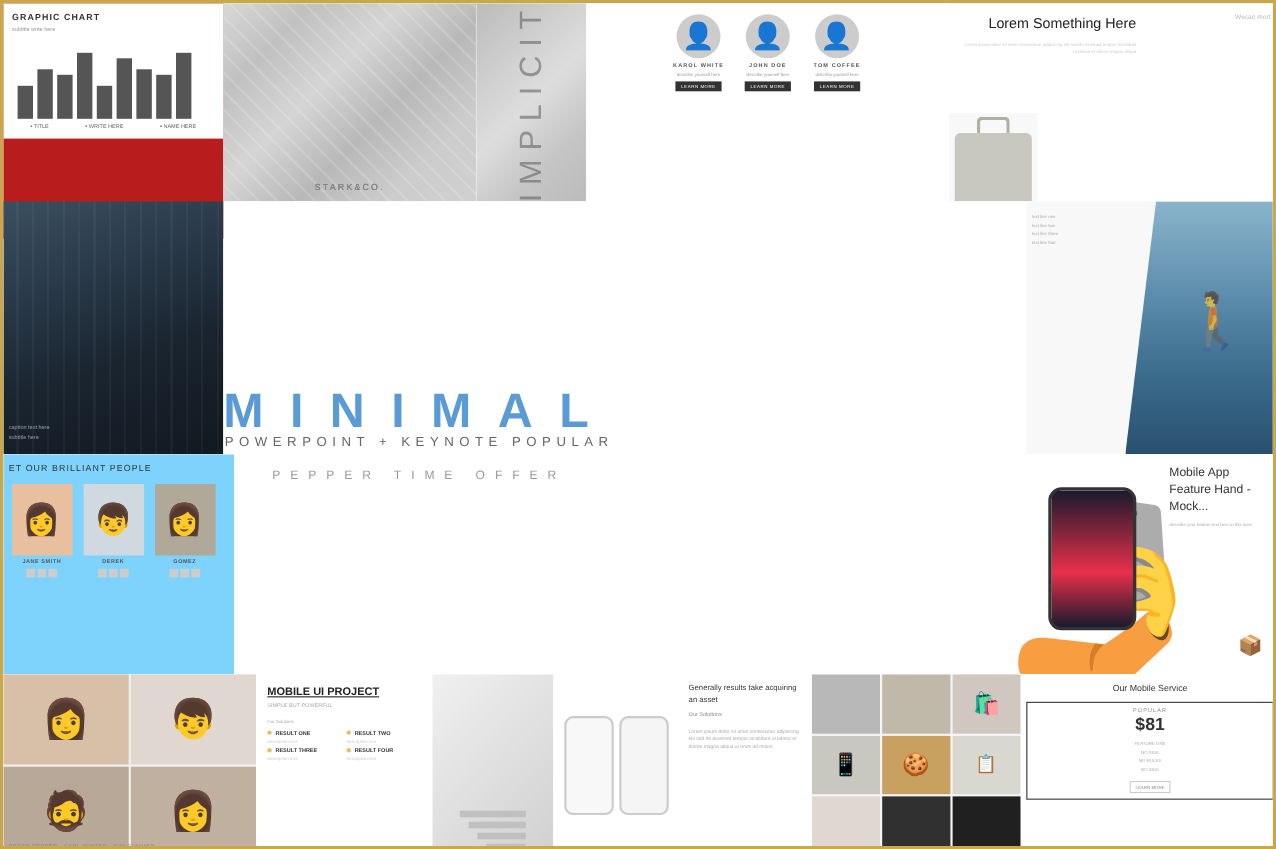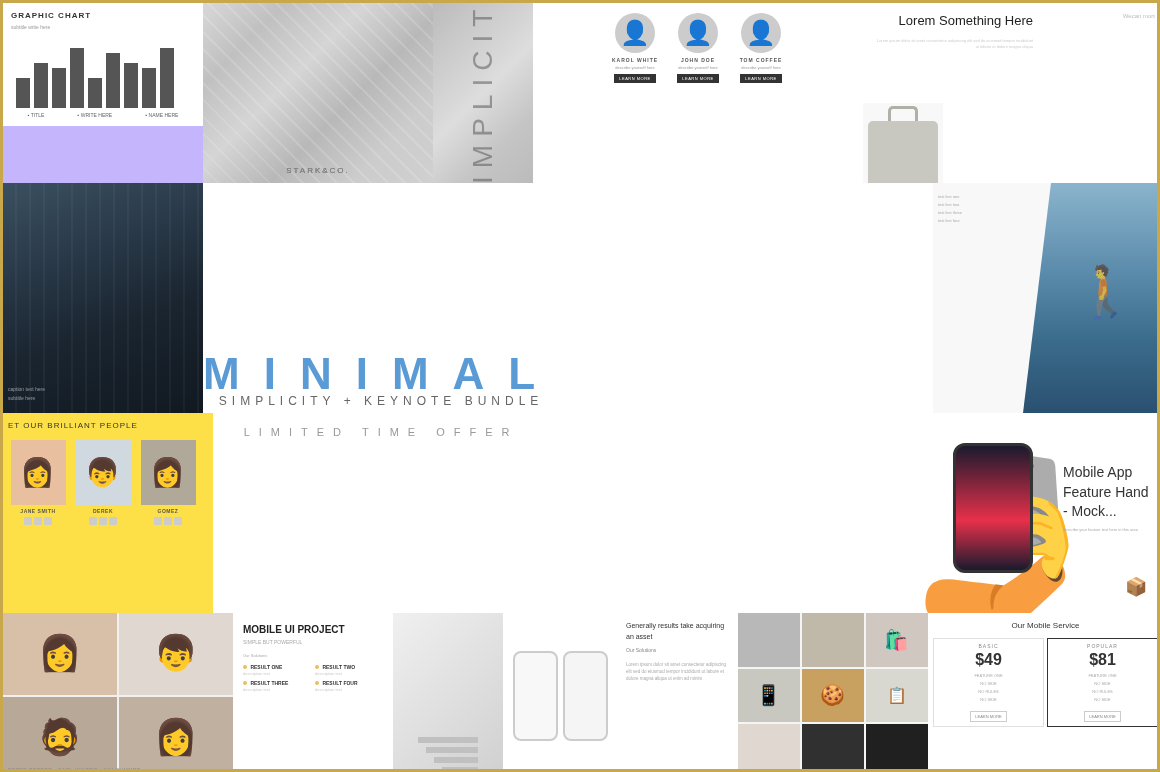--- a/index.html
+++ b/index.html
@@ -182,21 +182,21 @@
       left: 50%;
       transform: translateX(-50%);
       width: 30px;
       height: 15px;
       border: 3px solid #b0b0a8;
       border-bottom: none;
       border-radius: 5px 5px 0 0;
     }
 
     .slide-brilliant-people {
-      background: #fde047;
+      background: #7dd3fc;
       padding: 8px 5px;
     }
     .brilliant-title {
       font-size: 8px;
       letter-spacing: 1px;
       color: #333;
       margin-bottom: 10px;
     }
     .people-grid {
       display: flex;
@@ -239,20 +239,21 @@
     .slide-mobile-ui {
       background: #fff;
       padding: 10px;
     }
     .mobile-ui-title {
       font-size: 10px;
       font-weight: bold;
       color: #222;
       line-height: 1.3;
       margin-bottom: 3px;
+      text-decoration: underline;
     }
     .mobile-ui-sub {
       font-size: 5px;
       color: #aaa;
       margin-bottom: 8px;
     }
     .result-items {
       display: grid;
       grid-template-columns: 1fr 1fr;
       gap: 4px;
@@ -434,21 +435,21 @@
       line-height: 1.5;
     }
 
     
     .panel {
       position: absolute;
       overflow: hidden;
     }
 
     
-    .p-graphic-chart { top: 0; left: 0; width: 200px; height: 214px; background: #c4b5fd; }
+    .p-graphic-chart { top: 0; left: 0; width: 200px; height: 214px; background: #b91c1c; }
     .p-arch-building { top: 0; left: 200px; width: 230px; height: 180px; }
     .p-simplicity { top: 0; left: 430px; width: 100px; height: 180px; }
     .p-team { top: 0; left: 530px; width: 330px; height: 180px; background: #fff; }
     .p-write-here { top: 0; left: 860px; width: 180px; height: 100px; background: #fff; }
     .p-bag { top: 100px; left: 860px; width: 80px; height: 80px; background: #f5f5f5; }
     .p-wecan-right { top: 0; left: 1040px; width: 120px; height: 180px; background: #fff; }
 
     
     .p-dark-building { top: 180px; left: 0; width: 200px; height: 230px; }
     .p-diagonal-col { top: 180px; left: 930px; width: 230px; height: 230px; background: #fff; }
@@ -656,21 +657,21 @@
       </div>
     </div>
   </div>
 
   <div class="panel p-mobile-hand">
     <div class="hand-container">
 
       <div style="position:absolute;bottom:-10px;left:-20px;font-size:160px;line-height:1;transform:rotate(-5deg);opacity:0.85;">🤳</div>
       <div class="phone-in-hand"></div>
       <div class="mobile-feature-text">
-        <div style="font-size:14px;line-height:1.4;color:#333;margin-top:40px;">Mobile App Feature Hand - Mock...</div>
+        <div style="font-size:11px;line-height:1.4;color:#333;">Mobile App Feature Hand - Mock...</div>
         <div class="mobile-feature-desc">describe your feature text here in this area</div>
       </div>
       <div style="position:absolute;bottom:15px;right:15px;font-size:18px;color:#ccc;">📦</div>
     </div>
   </div>
 
   <div class="panel p-people-photos">
     <div style="display:grid;grid-template-columns:1fr 1fr;grid-template-rows:1fr 1fr;gap:2px;width:100%;height:100%;">
       <div style="background:#d8c0a8;display:flex;align-items:center;justify-content:center;font-size:35px;">👩</div>
       <div style="background:#e0d8d0;display:flex;align-items:center;justify-content:center;font-size:35px;">👦</div>
@@ -755,37 +756,31 @@
       <div class="photo-grid-cell" style="background:#e0d8d0;"></div>
       <div class="photo-grid-cell" style="background:#303030;"></div>
       <div class="photo-grid-cell" style="background:#202020;"></div>
     </div>
   </div>
 
   <div class="panel p-common-service">
     <div class="slide-common-services">
       <div class="common-title">Our Mobile Service</div>
       <div class="service-columns">
-        <div class="service-col">
-          <div class="service-col-label">BASIC</div>
-          <div class="service-price">$49</div>
-          <div class="service-features">FEATURE ONE<br>NO SIDE<br>NO RULES<br>NO SIDE</div>
-          <div class="learn-more-small">LEARN MORE</div>
-        </div>
         <div class="service-col popular">
           <div class="service-col-label">POPULAR</div>
           <div class="service-price">$81</div>
           <div class="service-features">FEATURE ONE<br>NO SIDE<br>NO RULES<br>NO SIDE</div>
           <div class="learn-more-small">LEARN MORE</div>
         </div>
       </div>
     </div>
   </div>
 
   <div style="position:absolute;top:180px;left:200px;width:730px;height:420px;display:flex;align-items:center;justify-content:flex-start;pointer-events:none;z-index:20;">
     <div style="text-align:center;">
       <div style="font-family:Arial,sans-serif;font-size:44px;font-weight:900;letter-spacing:24px;color:#5b9bd5;margin-bottom:-15px;">MINIMAL</div>
-      <div style="font-family:Arial,sans-serif;font-size:12px;letter-spacing:5px;color:#666;margin-top:10px;margin-bottom:18px;">SIMPLICITY + KEYNOTE BUNDLE</div>
-      <div style="font-size:11px;letter-spacing:9px;color:#999;">LIMITED TIME OFFER</div>
+      <div style="font-family:Arial,sans-serif;font-size:12px;letter-spacing:5px;color:#666;margin-top:10px;margin-bottom:18px;">POWERPOINT + KEYNOTE POPULAR</div>
+      <div style="font-size:11px;letter-spacing:9px;color:#999;">PEPPER TIME OFFER</div>
     </div>
   </div>
 
 </div>
 
 </body></html>

